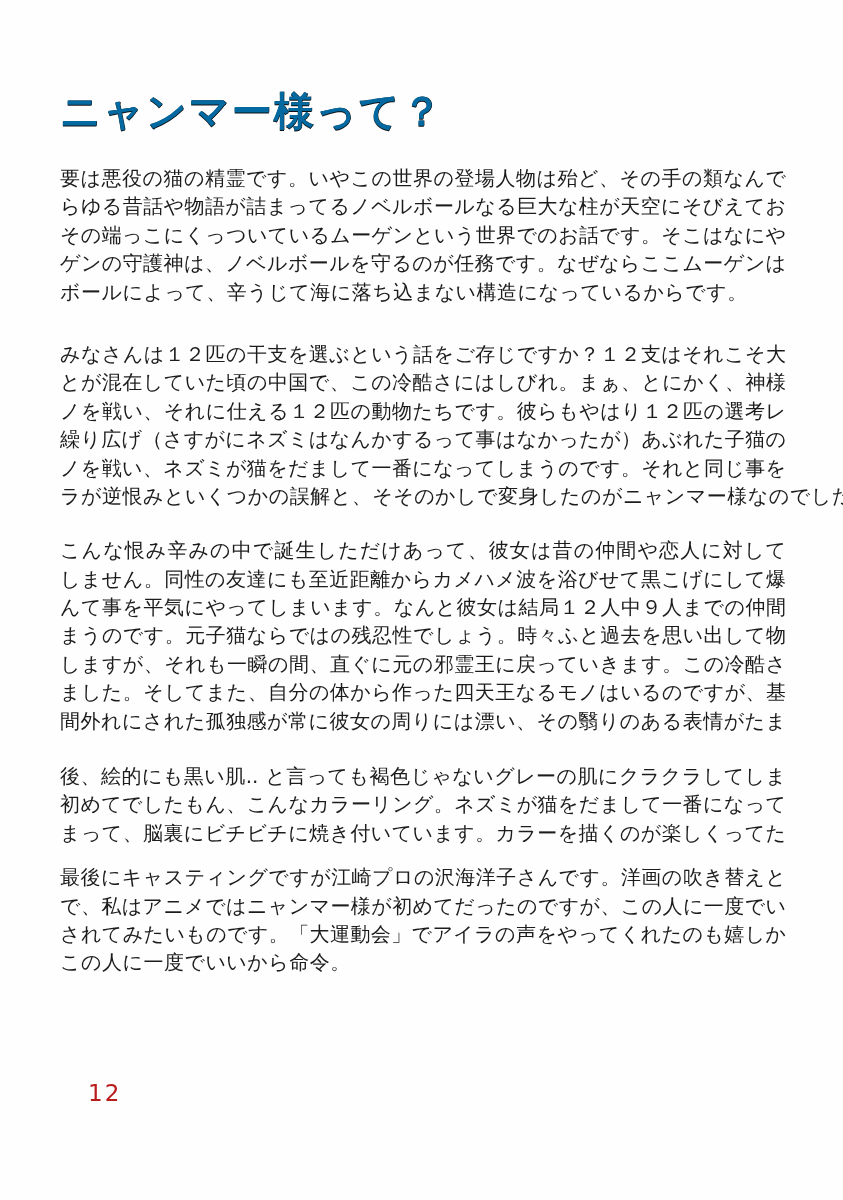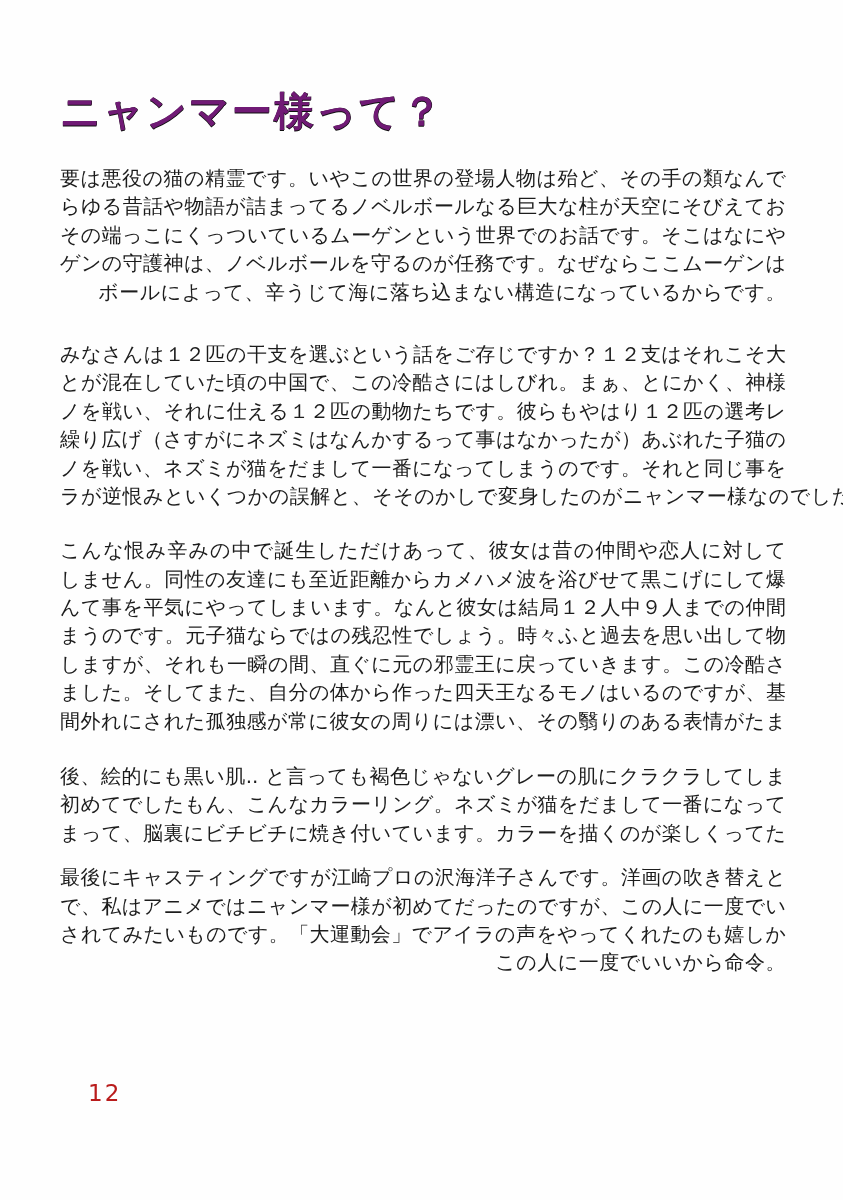--- a/index.html
+++ b/index.html
@@ -20,21 +20,21 @@
     position: absolute;
     left: 60px;
     top: 86px;
     width: 726px;
   }
   .title {
     font-size: 40px;
     line-height: 50px;
     font-weight: bold;
     letter-spacing: 2px;
-    color: #701a75;
+    color: #0369a1;
     margin: 0 0 28px 0;
     white-space: nowrap;
     
     text-shadow: 0.6px 0 0 #101010, 0 0.6px 0 #101010;
   }
   .para {
     margin: 0;
     font-size: 20px;
   }
   .para .ln,
@@ -44,21 +44,21 @@
     color: #1c1c1c;
     white-space: nowrap;
   }
   .para .ln {
     text-align: justify;
     text-align-last: justify;
     white-space: normal;
     overflow: hidden;
   }
   .para .lnl {
-    text-align: right;
+    text-align: left;
     letter-spacing: 0.5px;
   }
   .gap1 { margin-bottom: 34px; }
   .gap2 { margin-bottom: 26px; }
   .gap3 { margin-bottom: 27px; }
   .gap4 { margin-bottom: 16px; }
   .page-number {
     position: absolute;
     left: 88px;
     top: 1080px;

